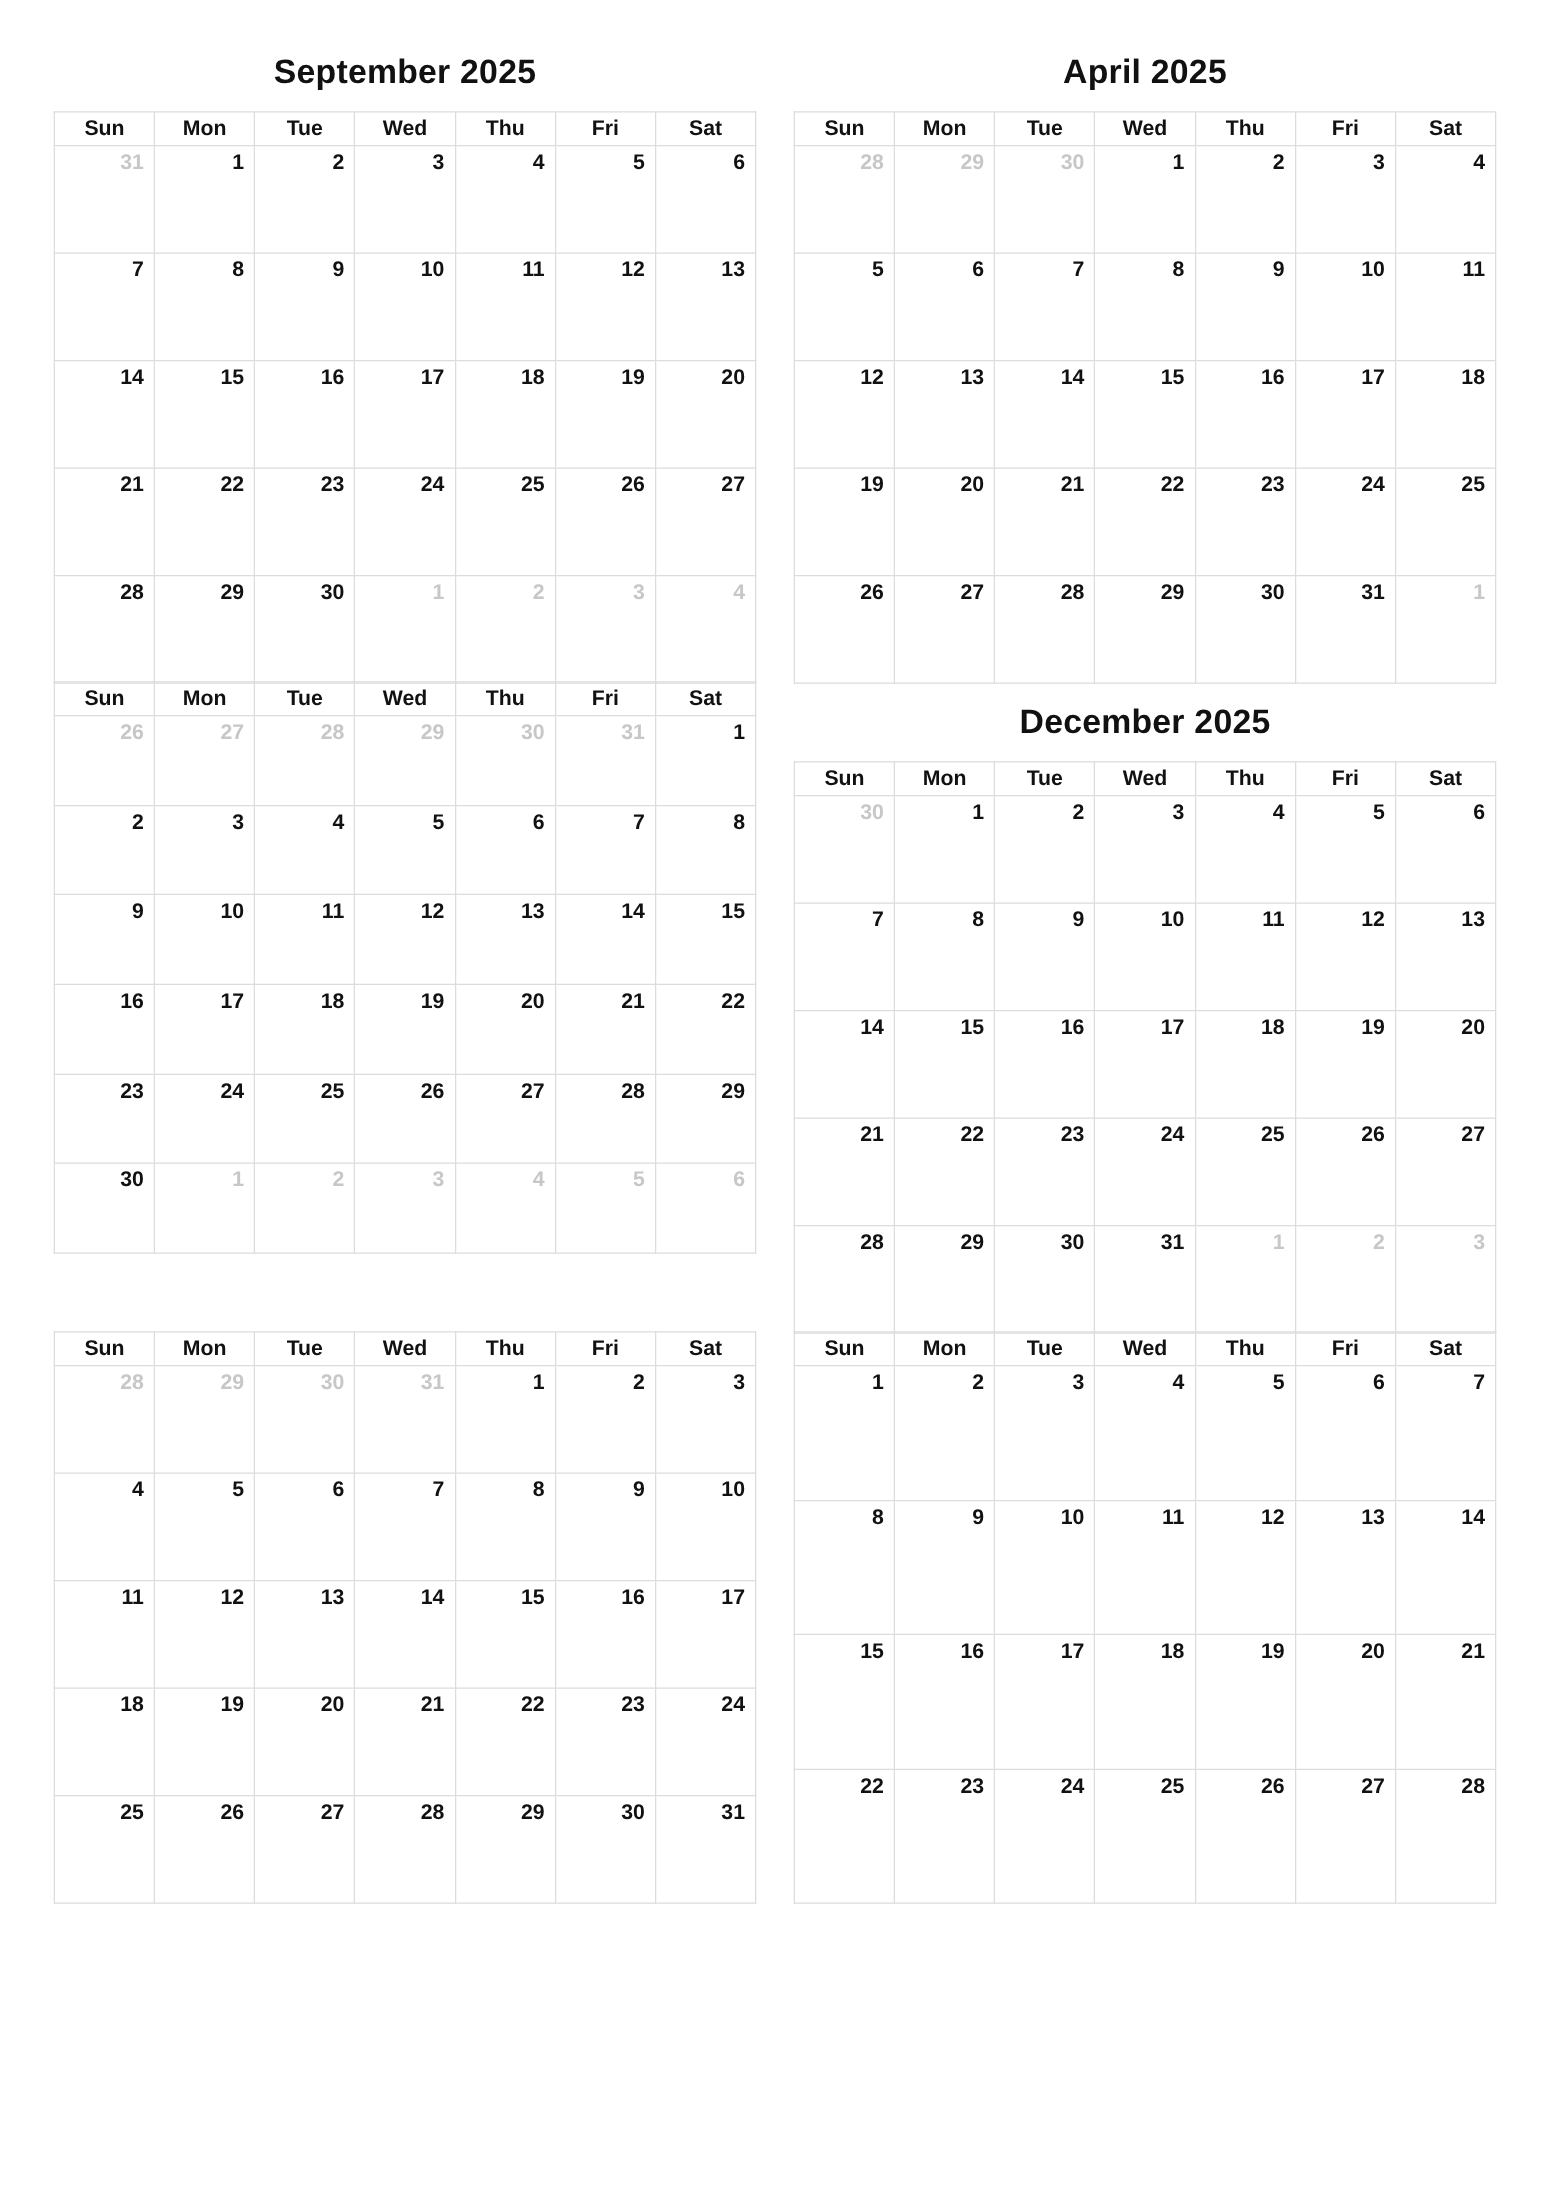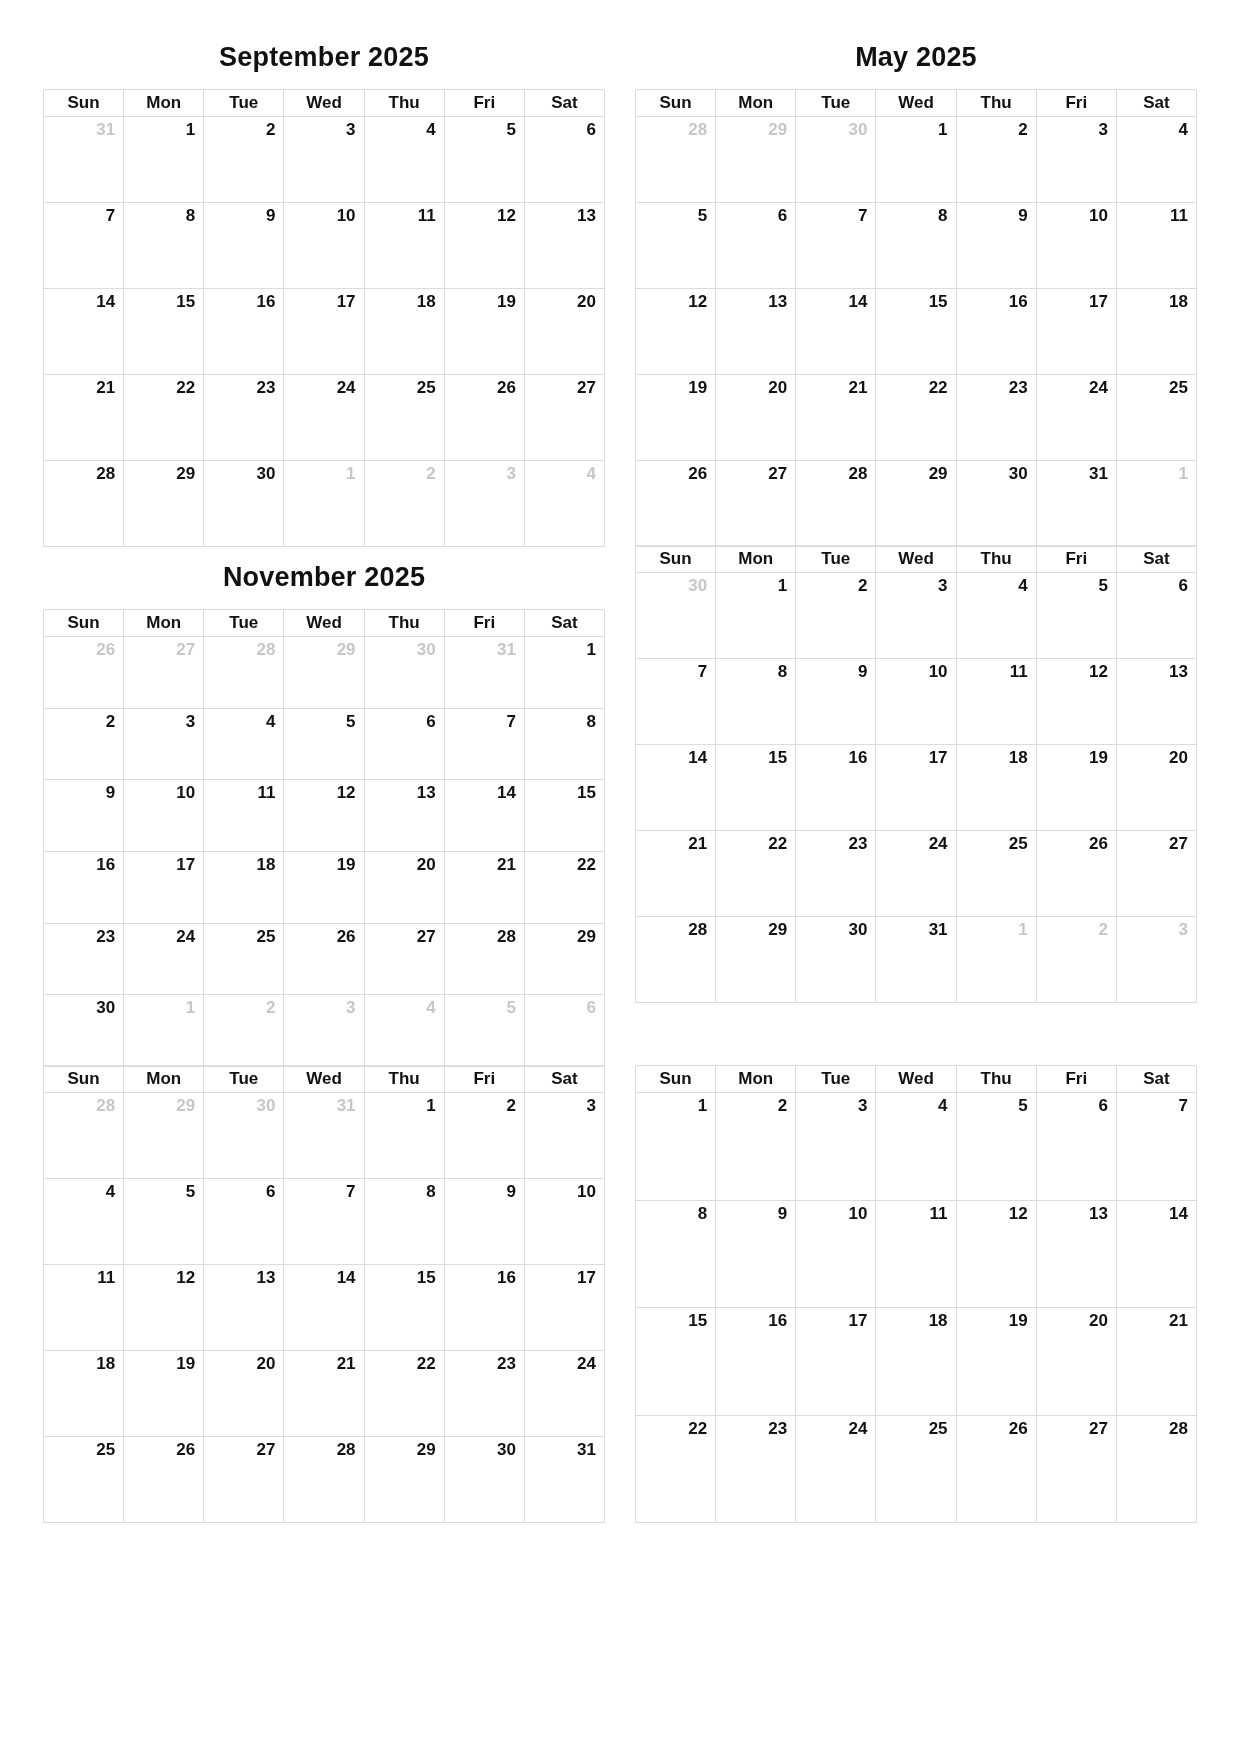--- a/index.html
+++ b/index.html
@@ -119,21 +119,21 @@
               <td style="height: 86px;">30</td>
               <td class="muted" style="height: 86px;">1</td>
               <td class="muted" style="height: 86px;">2</td>
               <td class="muted" style="height: 86px;">3</td>
               <td class="muted" style="height: 86px;">4</td>
             </tr>
           </tbody>
         </table>
       </section>
       <section class="cal">
-        <div class="cal-title">May 2025</div>
+        <div class="cal-title">April 2025</div>
         <table class="month">
           <thead>
             <tr>
               <th>Sun</th>
               <th>Mon</th>
               <th>Tue</th>
               <th>Wed</th>
               <th>Thu</th>
               <th>Fri</th>
               <th>Sat</th>
@@ -182,21 +182,20 @@
               <td style="height: 86px;">28</td>
               <td style="height: 86px;">29</td>
               <td style="height: 86px;">30</td>
               <td style="height: 86px;">31</td>
               <td class="muted" style="height: 86px;">1</td>
             </tr>
           </tbody>
         </table>
       </section>
       <section class="cal">
-        <div class="cal-title">November 2025</div>
         <table class="month">
           <thead>
             <tr>
               <th>Sun</th>
               <th>Mon</th>
               <th>Tue</th>
               <th>Wed</th>
               <th>Thu</th>
               <th>Fri</th>
               <th>Sat</th>
@@ -254,20 +253,21 @@
               <td class="muted" style="height: 71.6667px;">2</td>
               <td class="muted" style="height: 71.6667px;">3</td>
               <td class="muted" style="height: 71.6667px;">4</td>
               <td class="muted" style="height: 71.6667px;">5</td>
               <td class="muted" style="height: 71.6667px;">6</td>
             </tr>
           </tbody>
         </table>
       </section>
       <section class="cal">
+        <div class="cal-title">December 2025</div>
         <table class="month">
           <thead>
             <tr>
               <th>Sun</th>
               <th>Mon</th>
               <th>Tue</th>
               <th>Wed</th>
               <th>Thu</th>
               <th>Fri</th>
               <th>Sat</th>

